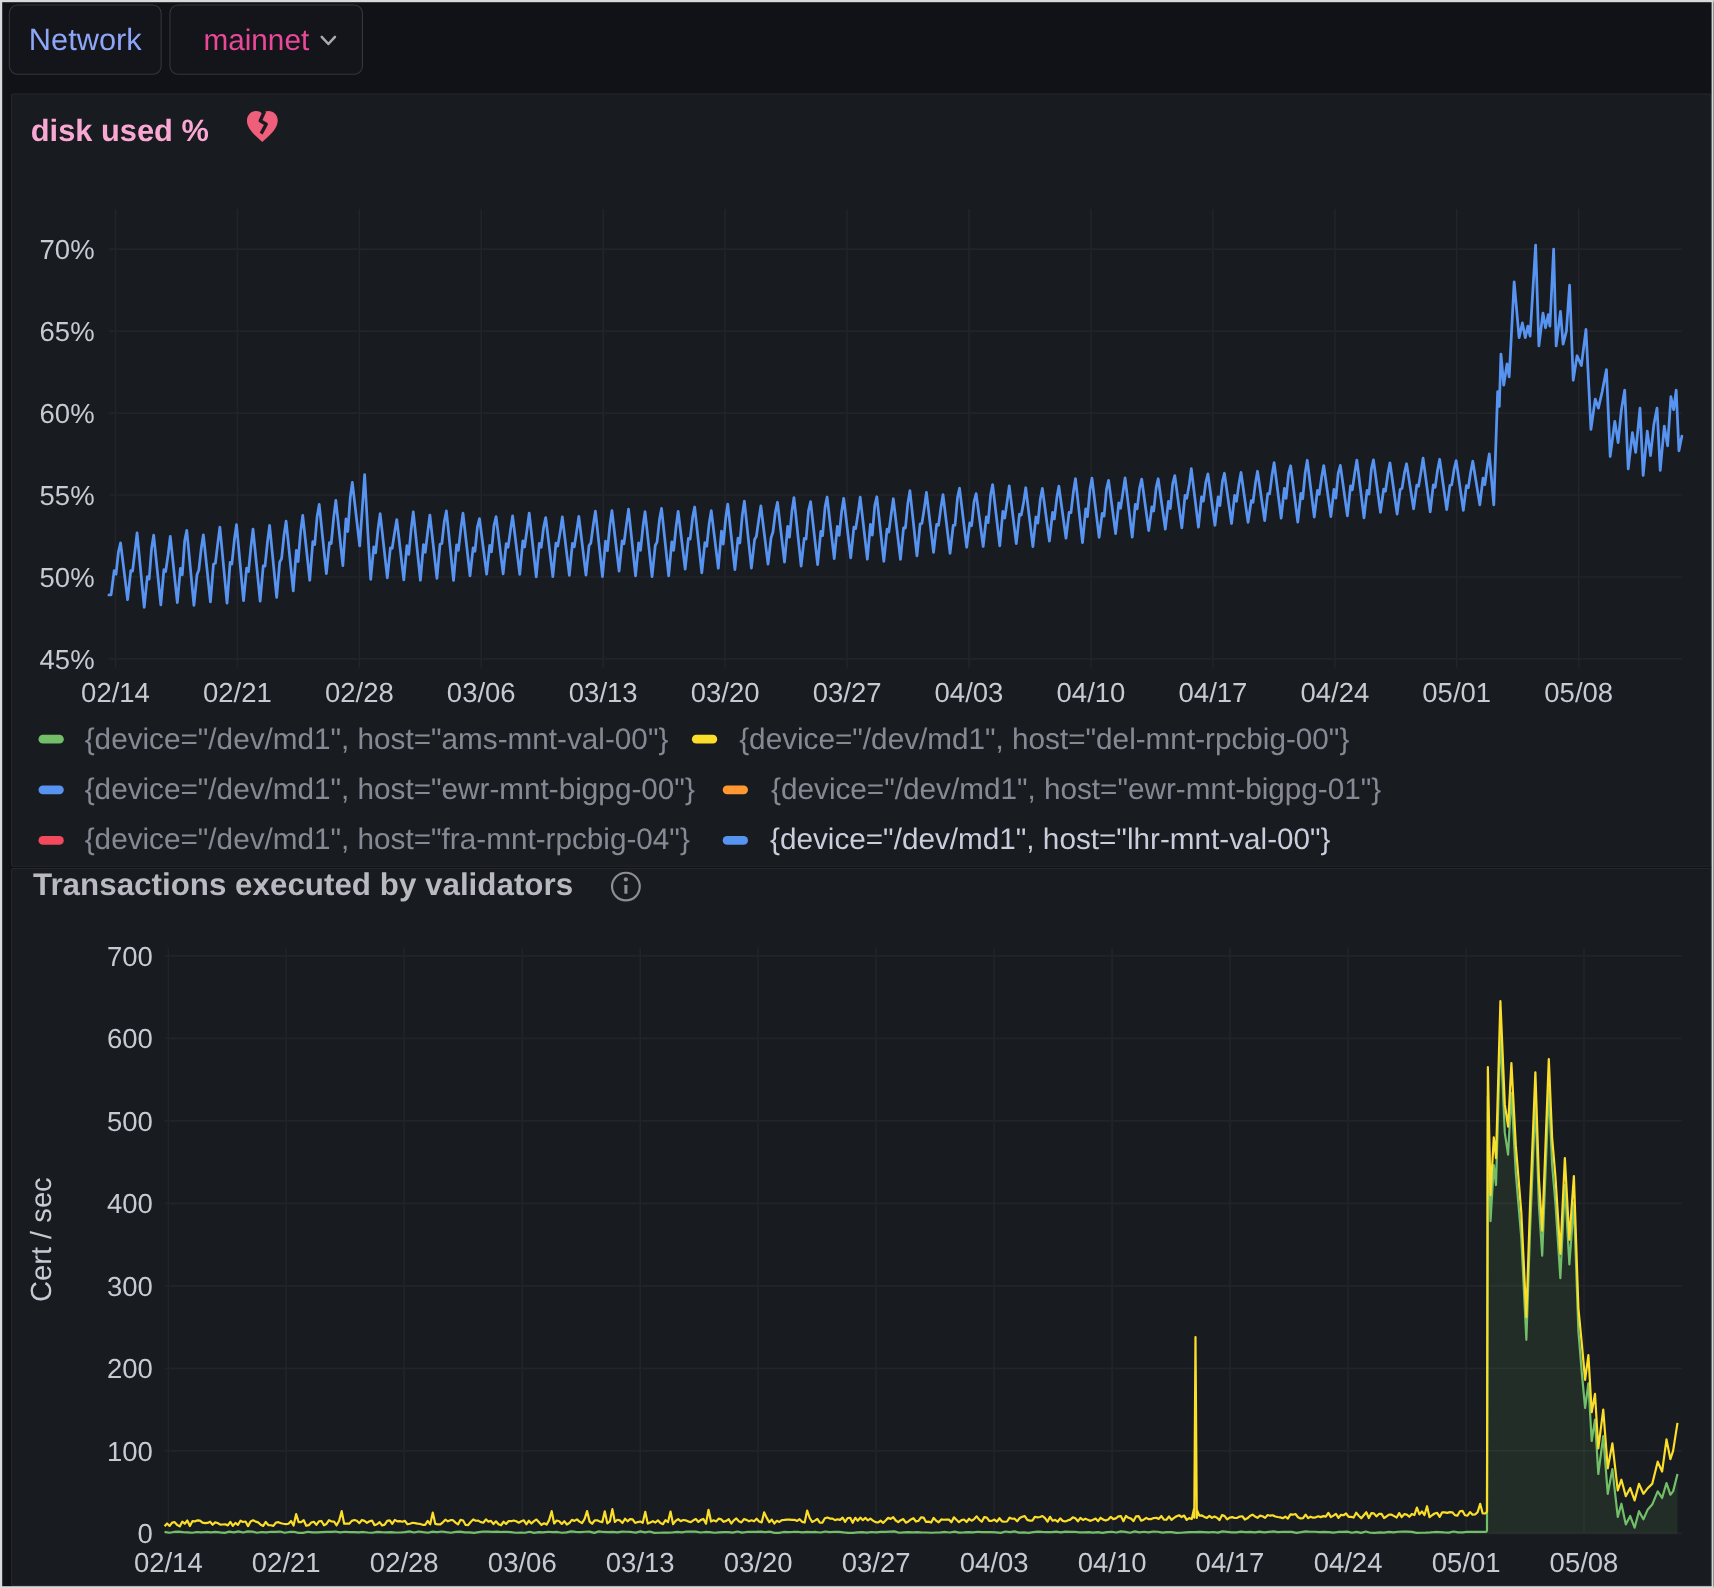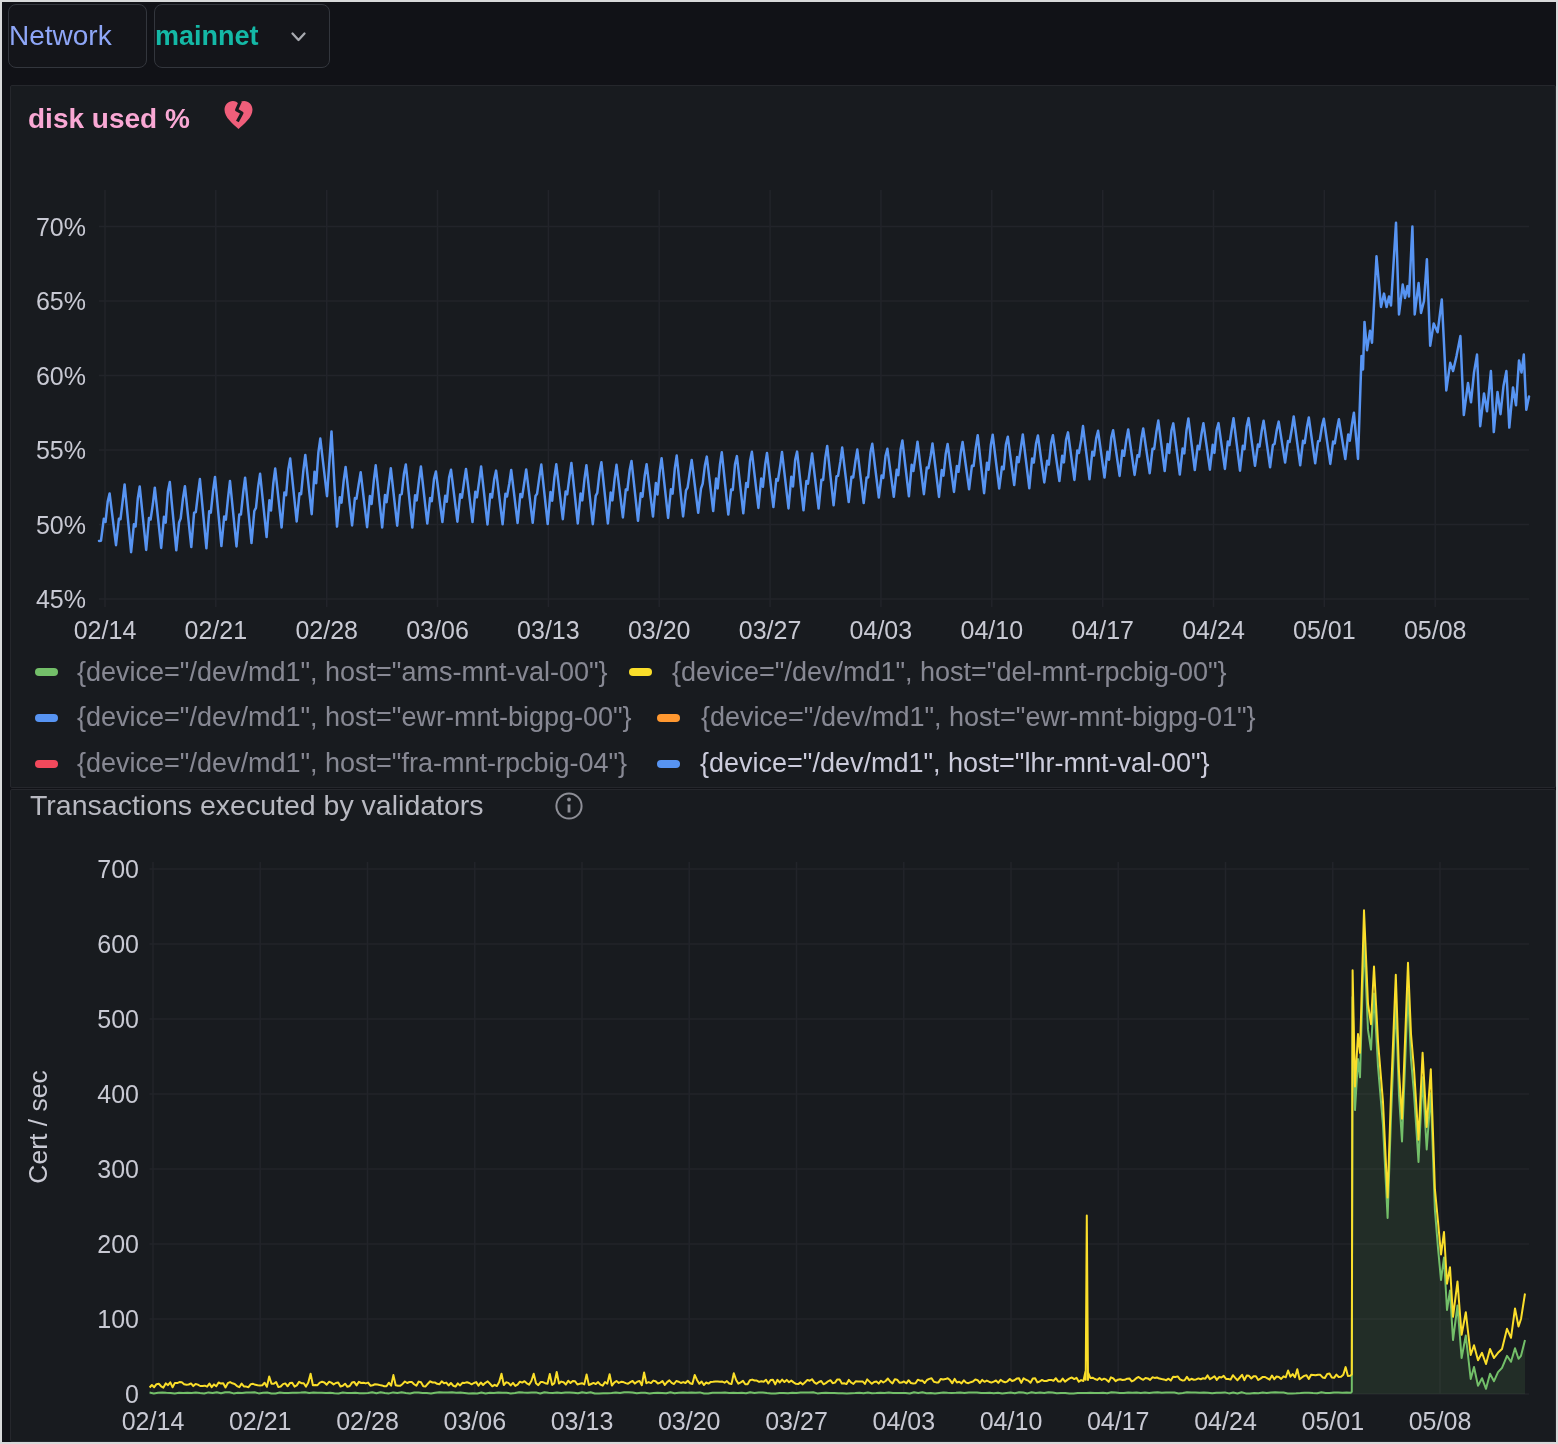--- a/index.html
+++ b/index.html
@@ -7,29 +7,29 @@
   .panel { position:absolute; background:#181b1f; border:1px solid #25272c; border-radius:2px; }
   .tbox { position:absolute; top:4px; height:64px; border:1px solid #33363d; border-radius:8px; background:#14151a;
     display:flex; align-items:center; }
   .ldash { position:absolute; width:23px; height:8px; border-radius:4px; }
   .ltext { position:absolute; font-size:27px; line-height:30px; white-space:pre; }
 </style></head>
 <body>
 <div class="panel" style="left:10px;top:85px;width:1546px;height:703px"></div>
 <div class="panel" style="left:10px;top:789px;width:1546px;height:653px"></div>
 
-<div class="tbox" style="left:8px;width:139px;">
+<div class="tbox" style="left:8px;width:139px;justify-content:center">
   <span style="color:#8ea6f7;font-size:28px">Network</span>
   </div>
 <div class="tbox" style="left:154px;width:176px">
-  <span style="color:#14b8a6;font-size:27px;font-weight:700;margin-left:0">mainnet</span>
+  <span style="color:#ec4899;font-size:27px;font-weight:400;margin-left:30px">mainnet</span>
   </div>
 
 <div class="abs" style="left:28px;top:103px;font-size:28px;font-weight:600;color:#f9a8d4">disk used %</div>
-<div class="abs" style="left:30px;top:789px;font-size:28.5px;font-weight:400;color:#b8b9c1">Transactions executed by validators</div>
+<div class="abs" style="left:30px;top:789px;font-size:28.5px;font-weight:700;color:#b8b9c1">Transactions executed by validators</div>
 
 <div class="ldash" style="left:35px;top:668px;background:#73BF69"></div>
 <div class="ltext" style="left:77px;top:657px;color:rgba(204,204,220,0.62)">{device="/dev/md1", host="ams-mnt-val-00"}</div>
 <div class="ldash" style="left:629px;top:668px;background:#FADE2A"></div>
 <div class="ltext" style="left:672px;top:657px;color:rgba(204,204,220,0.62)">{device="/dev/md1", host="del-mnt-rpcbig-00"}</div>
 <div class="ldash" style="left:35px;top:714px;background:#5794F2"></div>
 <div class="ltext" style="left:77px;top:702px;color:rgba(204,204,220,0.62)">{device="/dev/md1", host="ewr-mnt-bigpg-00"}</div>
 <div class="ldash" style="left:657px;top:714px;background:#FF9830"></div>
 <div class="ltext" style="left:701px;top:702px;color:rgba(204,204,220,0.62)">{device="/dev/md1", host="ewr-mnt-bigpg-01"}</div>
 <div class="ldash" style="left:35px;top:760px;background:#F2495C"></div>

